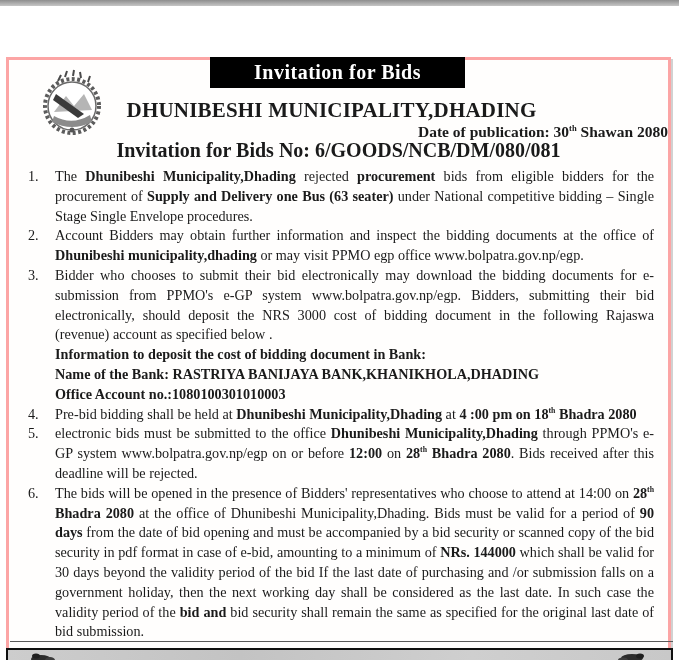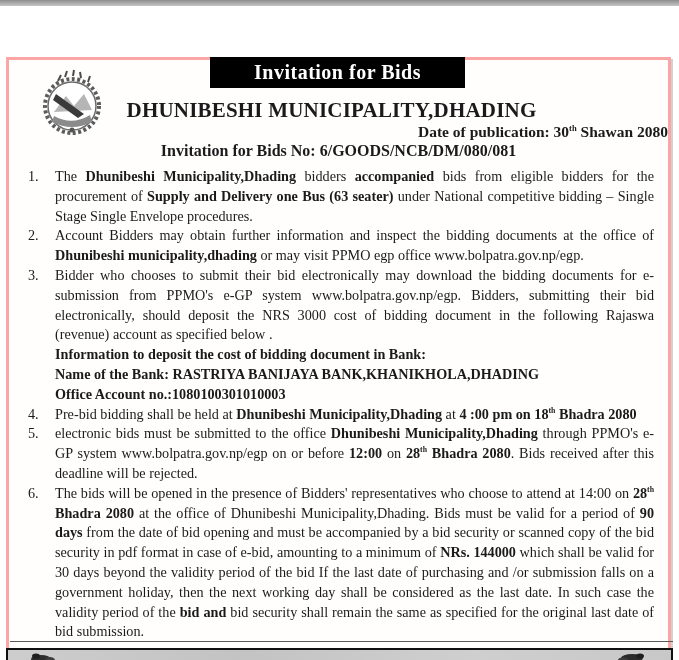--- a/index.html
+++ b/index.html
@@ -44,21 +44,21 @@
     letter-spacing: 0.2px;
   }
   .pub-date {
     position: absolute; top: 63px; left: 0; right: 0;
     text-align: right;
     font-weight: bold; font-size: 15.5px; line-height: 18px;
   }
   .bid-no {
     position: absolute; top: 81px; left: 0; right: 0;
     text-align: center;
-    font-weight: bold; font-size: 16px; line-height: 19px;
+    font-weight: bold; font-size: 20px; line-height: 19px;
   }
   .notice-list {
     position: absolute; top: 107px; left: 0; right: 0; bottom: 0;
     padding: 0 14px 0 12px;
     font-size: 14.2px; line-height: 19.8px;
     overflow: hidden;
   }
   .list-item { display: flex; }
   .item-number {
     flex: none; width: 34px;
@@ -107,21 +107,21 @@
 
   <div class="org-title">DHUNIBESHI MUNICIPALITY,DHADING</div>
 
   <div class="pub-date"><span class="b">Date of publication: 30</span><sup class="b">th</sup><span class="b"> Shawan 2080</span></div>
 
   <div class="bid-no">Invitation for Bids No: 6/GOODS/NCB/DM/080/081</div>
 
   <div class="notice-list">
       <div class="list-item">
         <div class="item-number">1.</div>
-        <div class="item-text"><span>The </span><span class="b">Dhunibeshi Municipality,Dhading</span><span> bidders </span><span class="b">accompanied</span><span> bids from eligible bidders for the procurement of </span><span class="b">Supply and Delivery one Bus (63 seater)</span><span>  under National competitive bidding – Single Stage Single Envelope procedures.</span></div>
+        <div class="item-text"><span>The </span><span class="b">Dhunibeshi Municipality,Dhading</span><span> rejected </span><span class="b">procurement</span><span> bids from eligible bidders for the procurement of </span><span class="b">Supply and Delivery one Bus (63 seater)</span><span>  under National competitive bidding – Single Stage Single Envelope procedures.</span></div>
       </div>
       <div class="list-item">
         <div class="item-number">2.</div>
         <div class="item-text"><span>Account Bidders may obtain further information and inspect the bidding documents at the office of </span><span class="b">Dhunibeshi municipality,dhading</span><span> or may visit PPMO egp office www.bolpatra.gov.np/egp.</span></div>
       </div>
       <div class="list-item">
         <div class="item-number">3.</div>
         <div class="item-text"><span>Bidder who chooses to submit their bid electronically may download the bidding documents for e-submission from PPMO's e-GP system www.bolpatra.gov.np/egp. Bidders, submitting their bid electronically, should deposit the NRS 3000 cost of bidding document in the following Rajaswa (revenue) account as specified below .</span><br><span class="b">Information to deposit the cost of bidding document in Bank:</span><br><span class="b">Name of the Bank: RASTRIYA BANIJAYA BANK,KHANIKHOLA,DHADING</span><br><span class="b">Office Account no.:1080100301010003</span></div>
       </div>
       <div class="list-item">

